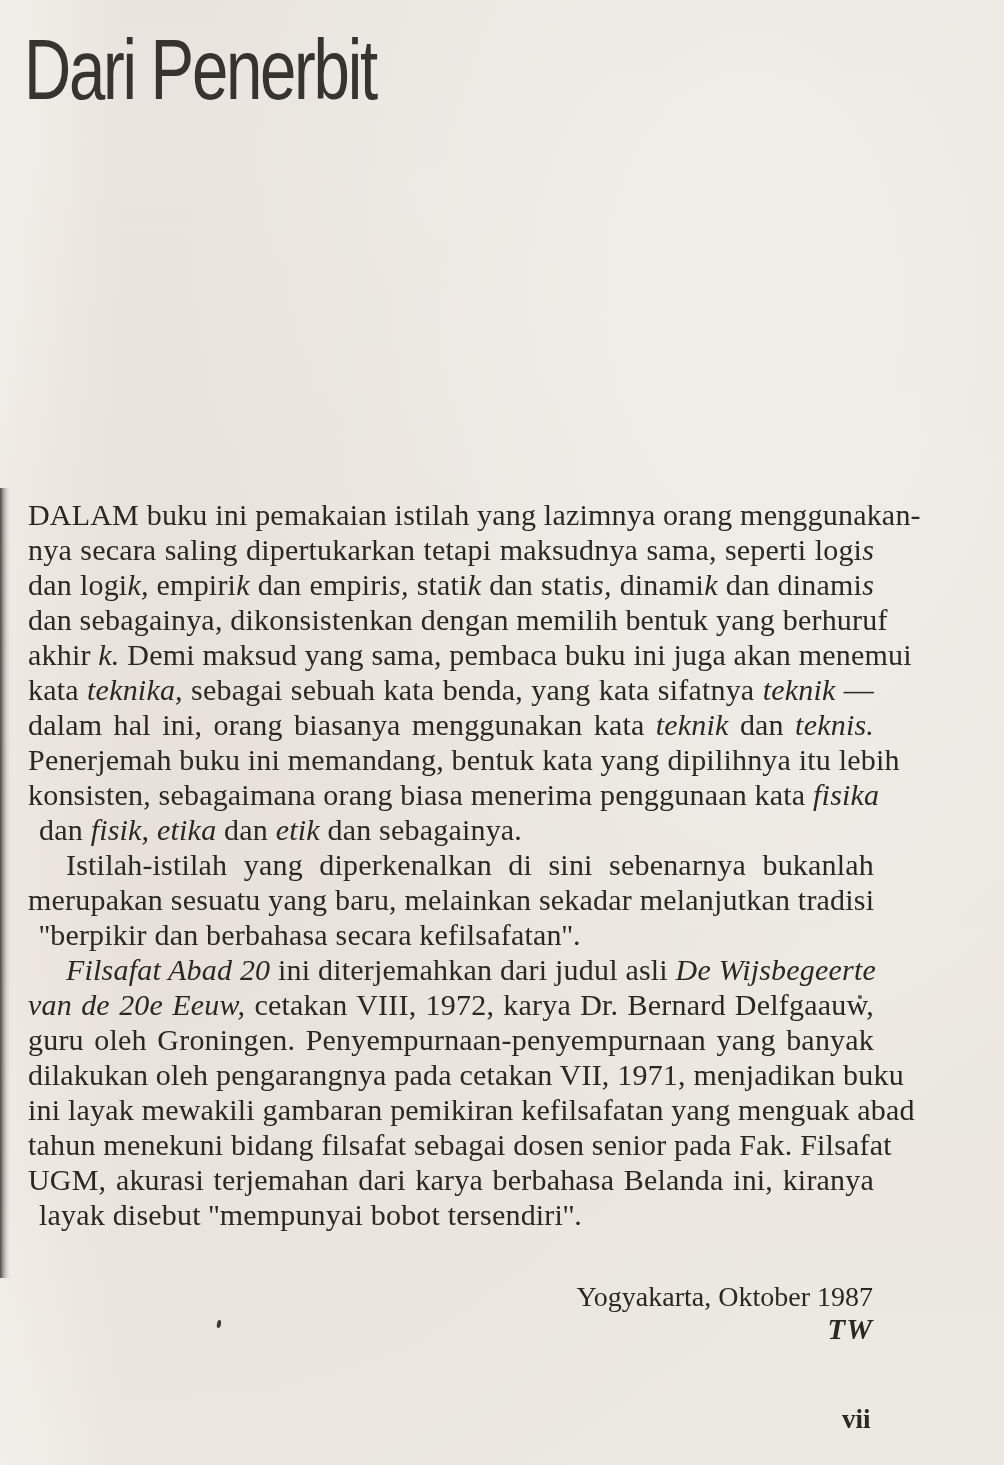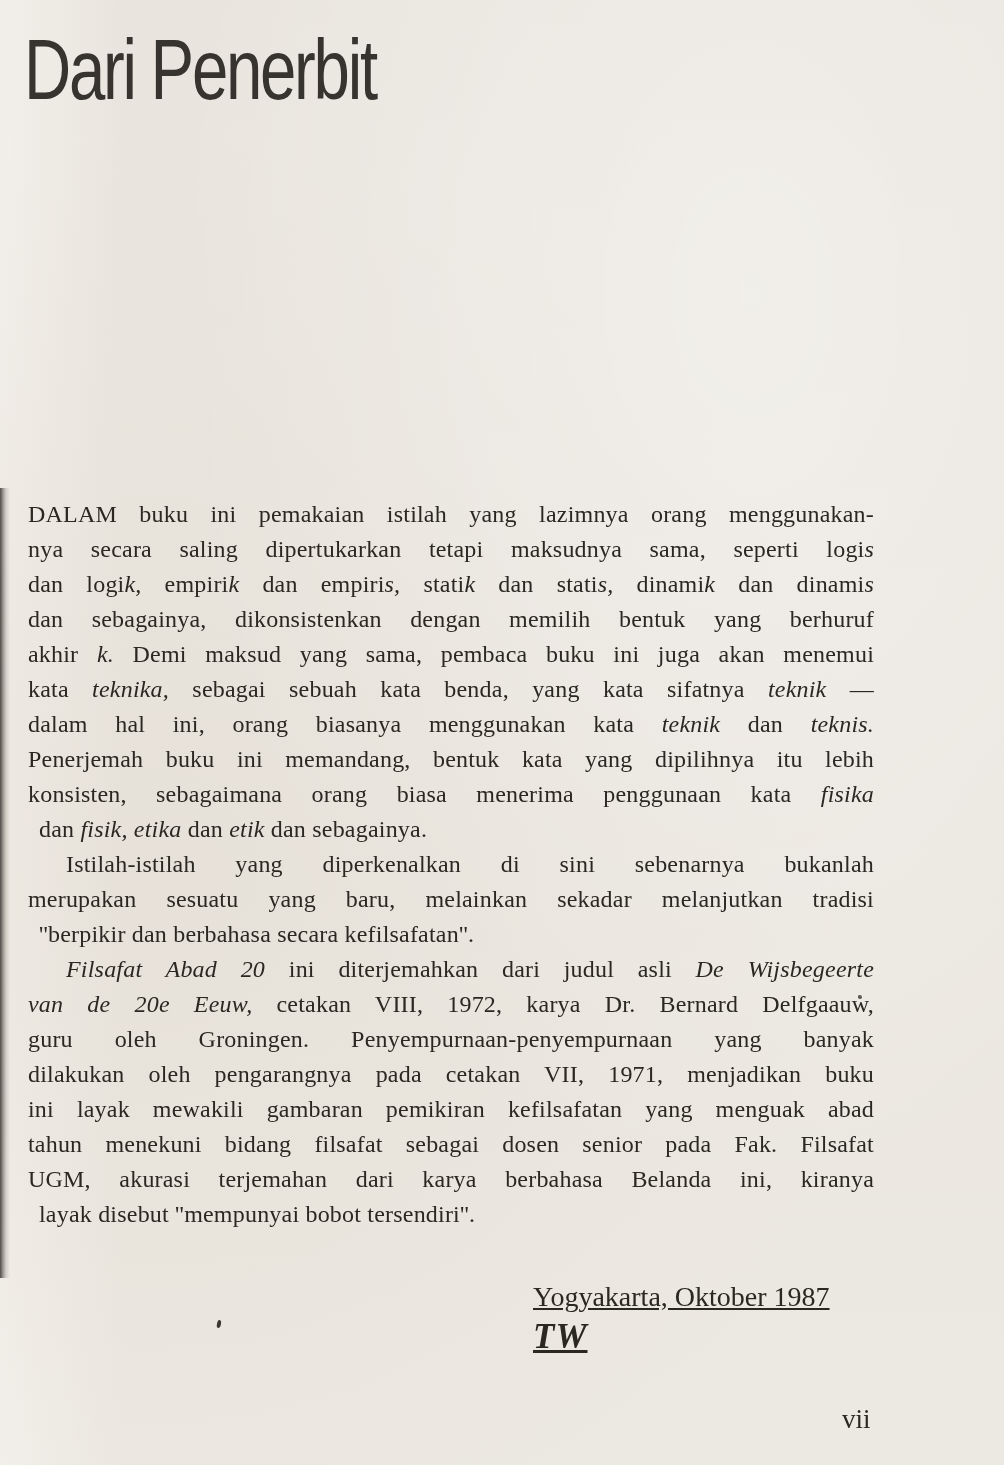--- a/index.html
+++ b/index.html
@@ -40,46 +40,46 @@
     color:#37342f;
     transform:scaleX(0.76);
     transform-origin:left top;
     white-space:nowrap;
   }
   .body-text{
     position:absolute;left:28px;top:497px;width:846px;
   }
   .line{
     height:35px;line-height:35px;
-    font-size:24px;
+    font-size:30px;
     white-space:nowrap;
     text-align:justify;
     text-align-last:justify;
     letter-spacing:0.2px;
   }
   .line.last{
     text-align-last:left;
     white-space:normal;
     margin-left:11px;
   }
   .para.indent .line.first{ text-indent:38px; }
   .i{ font-style:italic; }
   .colophon{
     position:absolute;left:533px;top:1281px;width:340px;
-    text-align:left;
-    text-decoration:underline;
+    text-align:right;
   }
   .place-date{ font-size:28px; line-height:32px; }
   .initials{
-    font-size:35px; line-height:32px; margin-top:8px;
+    font-size:29px; line-height:32px; margin-top:0;
     font-weight:bold; font-style:italic; letter-spacing:1px;
   }
   .page-number{
     position:absolute;left:842px;top:1404px;
     font-size:27px;
+    font-weight:bold;
   }
   .speck{ position:absolute;background:#3c382f;border-radius:40% 60% 50% 50%; }
   .speck.s1{ left:217px;top:1320px;width:4px;height:8px;transform:rotate(12deg); }
   .speck.s2{ left:858px;top:995px;width:4px;height:4px;opacity:.8; }
 </style>
 </head>
 <body>
 
 <div class="paper">
 

